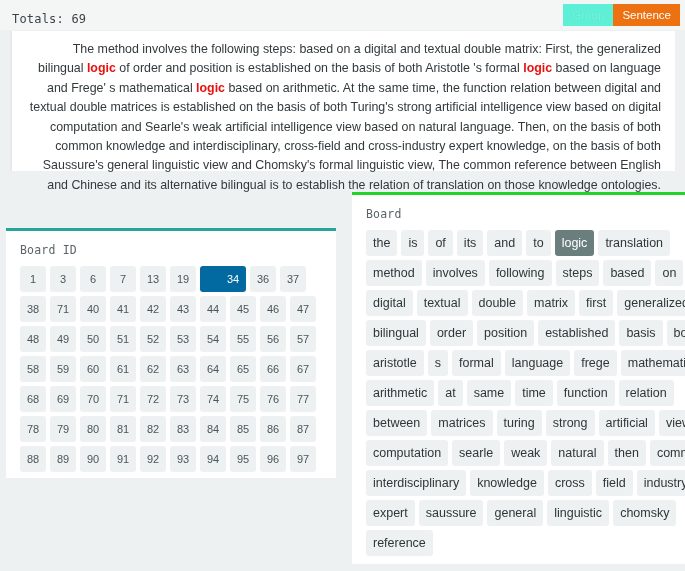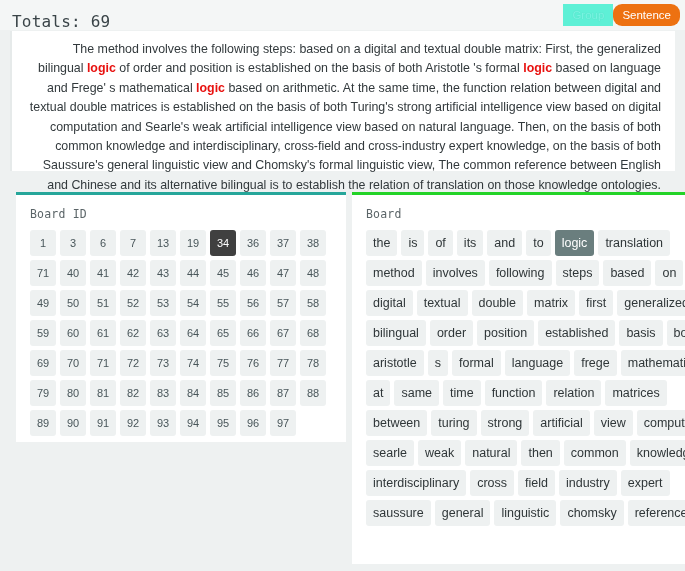--- a/index.html
+++ b/index.html
@@ -26,21 +26,21 @@
     left: 0; top: 0;
     width: 685px;
     height: 30px;
     background: #f4f6f6;
     box-sizing: border-box;
   }
   .totals {
     position: absolute;
     left: 12px; top: 12px;
     font-family: "DejaVu Sans Mono", "Liberation Mono", monospace;
-    font-size: 16px;
+    font-size: 12px;
     color: #3a4448;
     letter-spacing: .2px;
     white-space: nowrap;
   }
   .btn-group-wrap {
     position: absolute;
     right: 5px; top: 4px;
     display: flex;
     gap: 0;
     justify-content: space-between;
@@ -57,21 +57,20 @@
     white-space: nowrap;
   }
   .btn-group {
     background: #5ef0d6;
     color: #79f5e2;
     text-shadow: 0 0 1px rgba(80,200,180,.8);
   }
   .btn-sentence {
     background: #ed7111;
     color: #ffffff;
-    border-radius: 9px;
   }
 
   
   .para-card {
     position: absolute;
     left: 10px; top: 31px;
     width: 665px;
     height: 140px;
     background: #ffffff;
     border-left: 2px solid #e6eaea;
@@ -92,24 +91,25 @@
 
   
   .panel {
     position: absolute;
     top: 192px;
     background: #ffffff;
     box-sizing: border-box;
     padding: 10px 9px 10px 10px;
   }
   .panel-left {
-    left: 16px;
+    left: 6px;
     width: 330px;
     height: 250px;
     border-top: 3px solid #26a69a;
+    margin-top: 36px;
   }
   .panel-right {
     left: 352px;
     width: 376px;
     height: 372px;
     border-top: 3px solid #23d327;
   }
   .panel-title {
     font-family: "DejaVu Sans Mono", "Liberation Mono", monospace;
     font-size: 11.5px;
@@ -131,22 +131,23 @@
     line-height: 26px;
     text-align: center;
     background: #eef1f1;
     border-radius: 3px;
     font-size: 11px;
     color: #49565a;
     cursor: pointer;
     user-select: none;
   }
   .id-cell.sel {
-    background: #404040;
+    background: #0369a1;
     color: #ffffff;
+    padding-left: 20px;
   }
 
   
   .chip-wrap {
     display: flex;
     flex-wrap: wrap;
     gap: 4px 4px;
     padding-left: 4px;
   }
   .chip {
@@ -287,39 +288,40 @@
         <div class="chip">position</div>
         <div class="chip">established</div>
         <div class="chip">basis</div>
         <div class="chip">both</div>
         <div class="chip">aristotle</div>
         <div class="chip">s</div>
         <div class="chip">formal</div>
         <div class="chip">language</div>
         <div class="chip">frege</div>
         <div class="chip">mathematical</div>
+        <div class="chip">arithmetic</div>
         <div class="chip">at</div>
         <div class="chip">same</div>
         <div class="chip">time</div>
         <div class="chip">function</div>
         <div class="chip">relation</div>
+        <div class="chip">between</div>
         <div class="chip">matrices</div>
-        <div class="chip">between</div>
         <div class="chip">turing</div>
         <div class="chip">strong</div>
         <div class="chip">artificial</div>
         <div class="chip">view</div>
         <div class="chip">computation</div>
         <div class="chip">searle</div>
         <div class="chip">weak</div>
         <div class="chip">natural</div>
         <div class="chip">then</div>
         <div class="chip">common</div>
+        <div class="chip">interdisciplinary</div>
         <div class="chip">knowledge</div>
-        <div class="chip">interdisciplinary</div>
         <div class="chip">cross</div>
         <div class="chip">field</div>
         <div class="chip">industry</div>
         <div class="chip">expert</div>
         <div class="chip">saussure</div>
         <div class="chip">general</div>
         <div class="chip">linguistic</div>
         <div class="chip">chomsky</div>
         <div class="chip">reference</div>
       </div>

